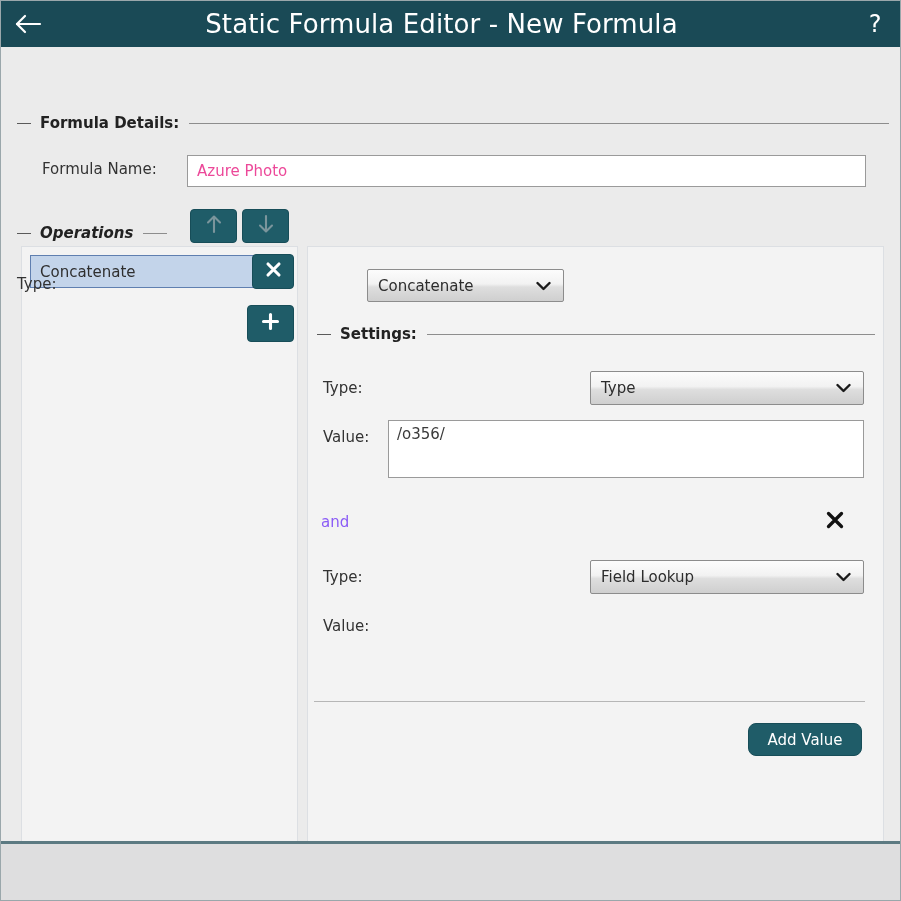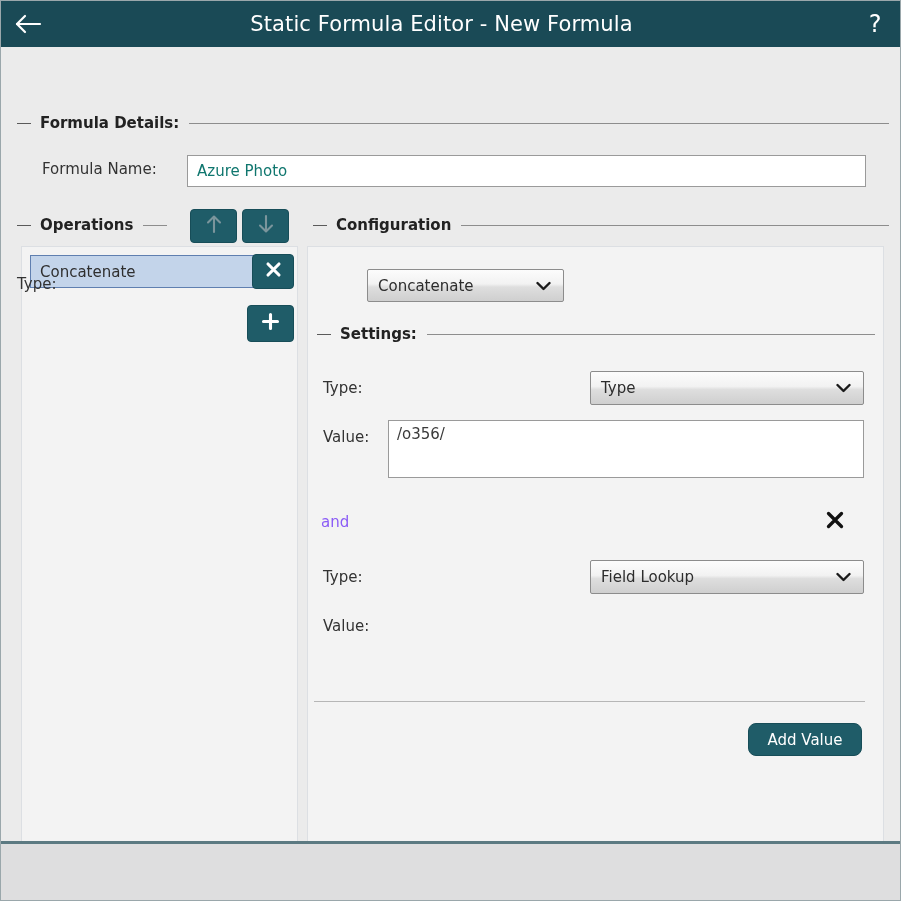--- a/index.html
+++ b/index.html
@@ -41,21 +41,21 @@
     height: 46px;
     display: flex;
     align-items: center;
     justify-content: center;
     cursor: pointer;
   }
   .titlebar-back svg { display: block; }
   .titlebar-title {
     flex: 1;
     text-align: center;
-    font-size: 21px;
+    font-size: 26px;
     font-weight: 400;
     letter-spacing: 0.1px;
     color: #ffffff;
     margin-left: -20px;
   }
   .titlebar-help {
     width: 54px;
     height: 46px;
     display: flex;
     align-items: center;
@@ -114,27 +114,27 @@
     position: absolute;
     left: 186px;
     top: 108px;
     width: 679px;
     height: 32px;
     box-sizing: border-box;
     border: 1px solid #9a9a9a;
     background: #ffffff;
     font-family: "DejaVu Sans", "Liberation Sans", sans-serif;
     font-size: 15px;
-    color: #0f766e;
+    color: #ec4899;
     padding: 0 9px;
     outline: none;
   }
 
   
-  #operations-header { left: 16px; top: 168px; }
+  #operations-header { left: 16px; top: 176px; font-style: italic; }
   #operations-header .group-rule { width: 24px; }
 
   .icon-btn {
     position: absolute;
     background: #1f5c68;
     border: 1px solid #174d58;
     border-radius: 4px;
     display: flex;
     align-items: center;
     justify-content: center;
@@ -385,25 +385,20 @@
       </span>
     </div>
     <div class="icon-btn" id="op-add">
       <span>
         <svg width="19" height="19" viewBox="0 0 19 19">
           <path d="M9.5 2.5 V16.5 M2.5 9.5 H16.5" stroke="#ffffff" stroke-width="3.1" stroke-linecap="round"></path>
         </svg>
       </span>
     </div>
 
-    <div class="group-header" id="configuration-header">
-      <span class="group-dash"></span>
-      <span class="group-title">Configuration</span>
-      <span class="group-rule"></span>
-    </div>
 
     <div class="config-panel"></div>
 
     <div class="cfg-type-label">Type:</div>
     <div class="select" id="cfg-type-select">
       <span>Concatenate</span>
       <span class="chev">
         <svg width="15" height="10" viewBox="0 0 15 10">
           <path d="M1.5 2 L7.5 8 L13.5 2" stroke="#1a1a1a" stroke-width="2.4" fill="none" stroke-linecap="round" stroke-linejoin="round"></path>
         </svg>

